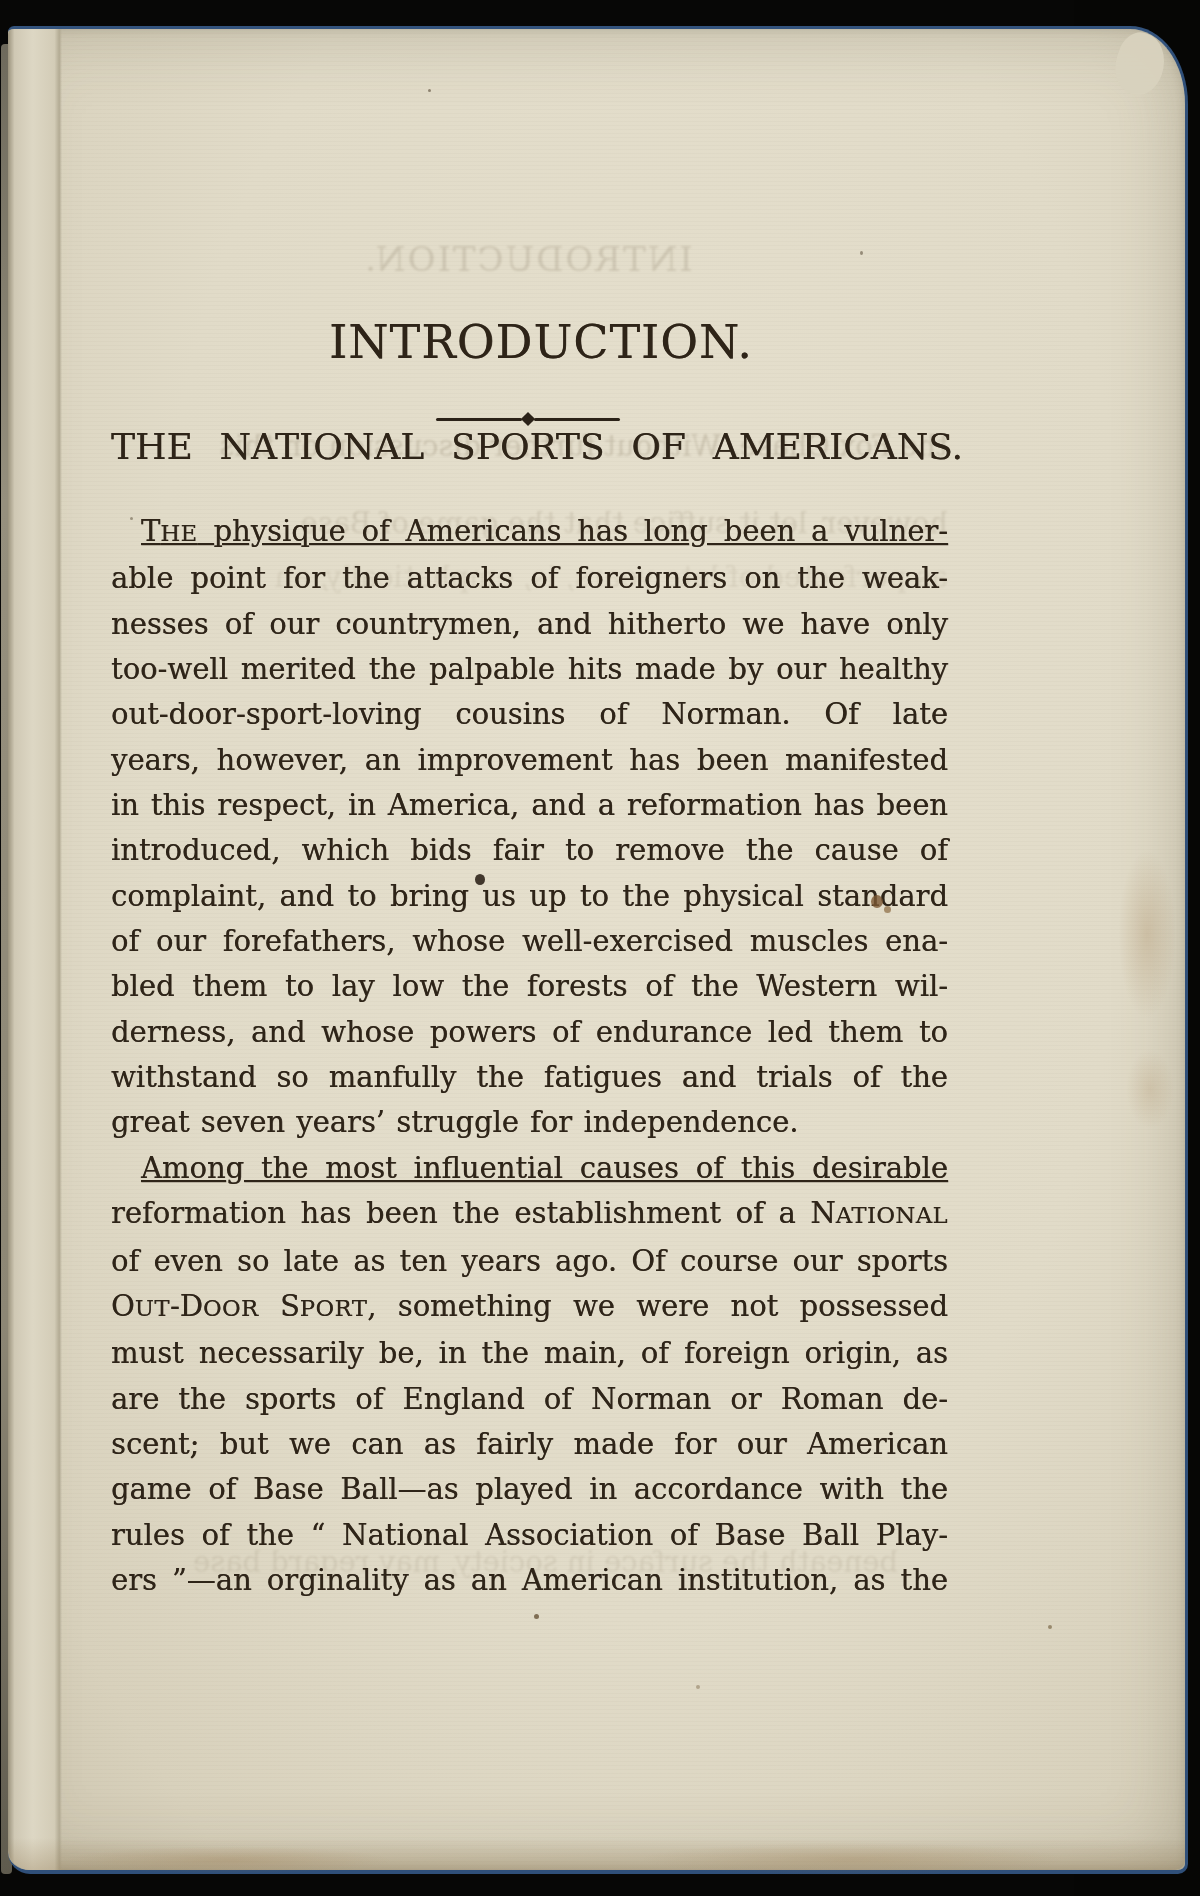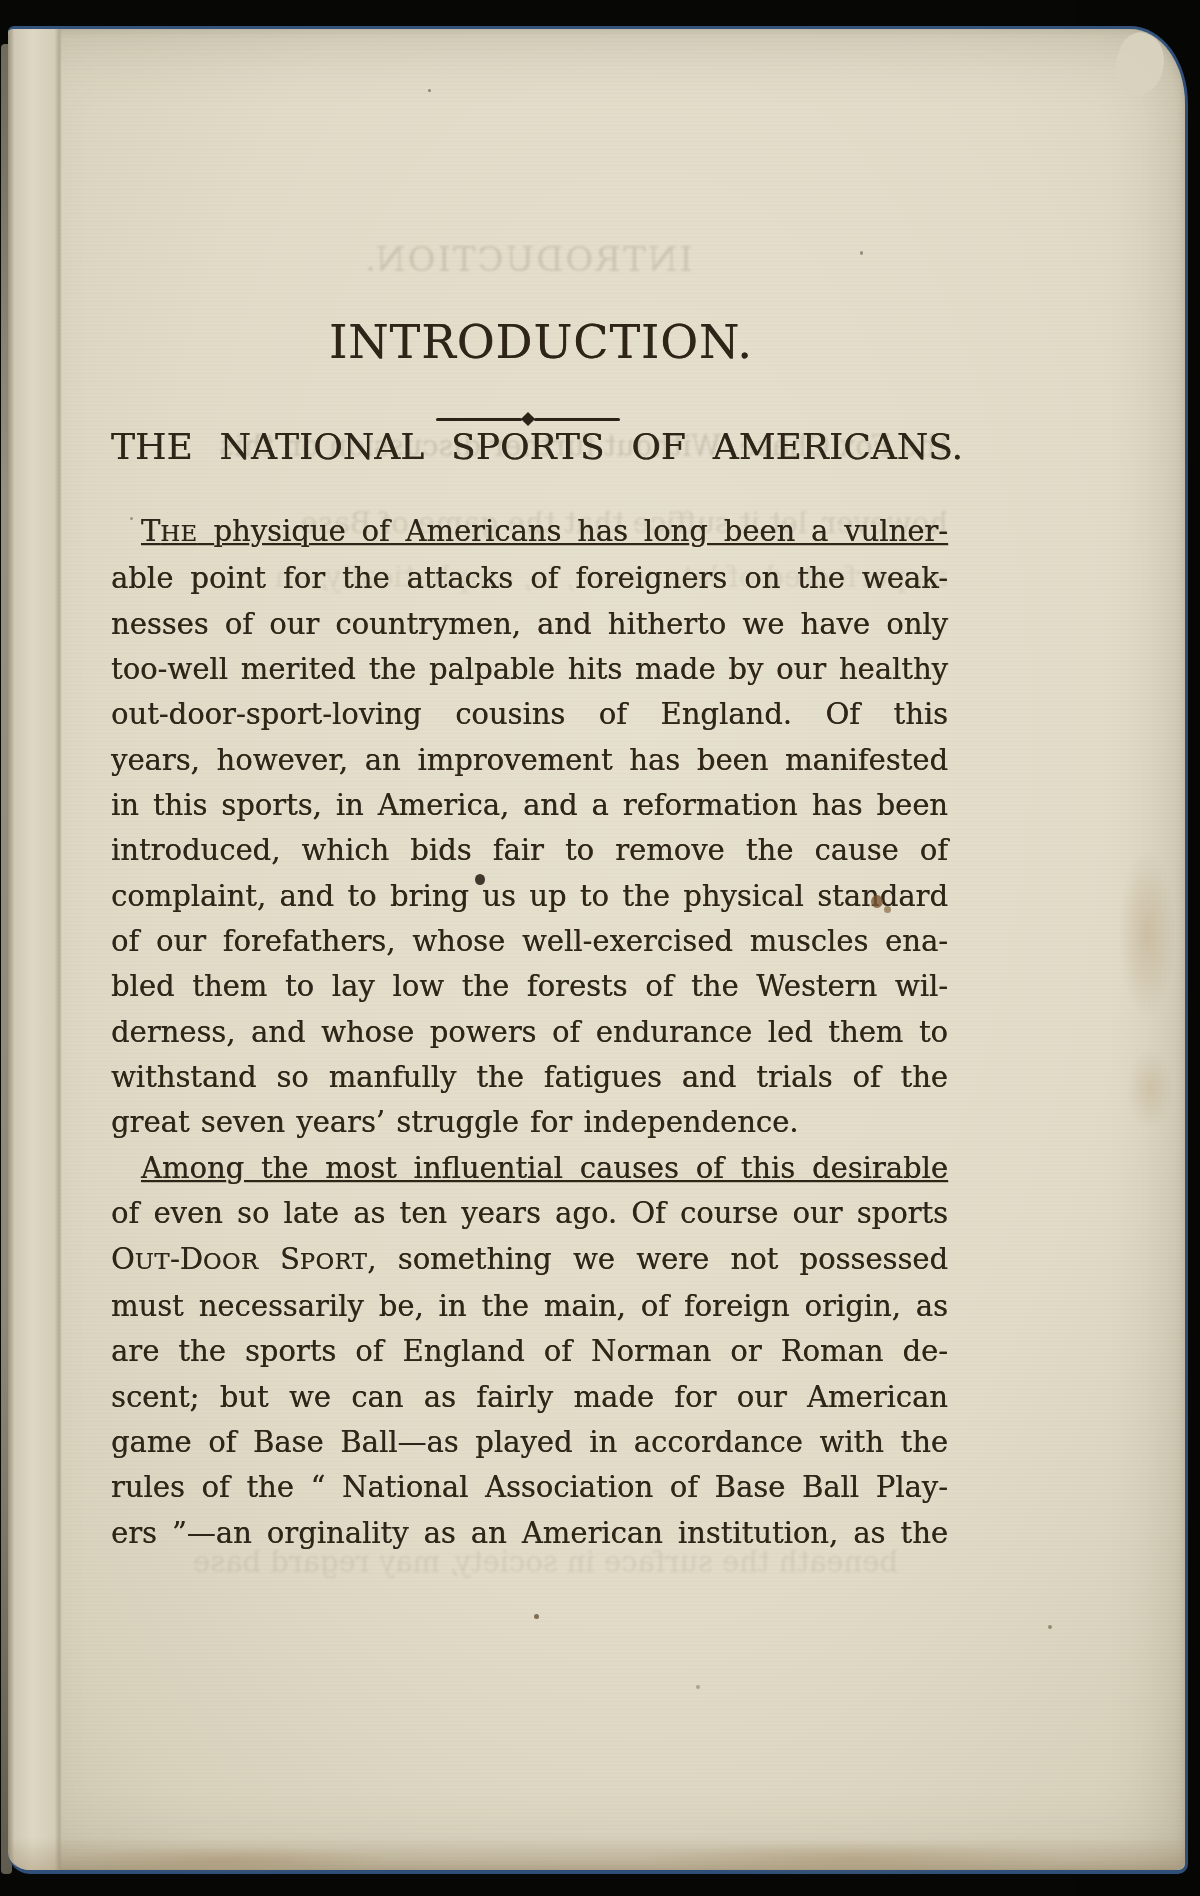--- a/index.html
+++ b/index.html
@@ -126,31 +126,32 @@
       <span class="seg"></span>
     </div>
 
     <div class="heading txt">THE NATIONAL SPORTS OF AMERICANS.</div>
 
     <div class="body txt">
         <div class="line indent">T<span class="sc">HE</span> physique of Americans has long been a vulner-</div>
         <div class="line">able point for the attacks of foreigners on the weak-</div>
         <div class="line">nesses of our countrymen, and hitherto we have only</div>
         <div class="line">too-well merited the palpable hits made by our healthy</div>
-        <div class="line">out-door-sport-loving cousins of England.  Of this</div>
+        <div class="line">out-door-sport-loving cousins of Norman.  Of late</div>
         <div class="line">years, however, an improvement has been manifested</div>
-        <div class="line">in this sports, in America, and a reformation has been</div>
+        <div class="line">in this respect, in America, and a reformation has been</div>
         <div class="line">introduced, which bids fair to remove the cause of</div>
         <div class="line">complaint, and to bring us up to the physical standard</div>
         <div class="line">of our forefathers, whose well-exercised muscles ena-</div>
         <div class="line">bled them to lay low the forests of the Western wil-</div>
         <div class="line">derness, and whose powers of endurance led them to</div>
         <div class="line">withstand so manfully the fatigues and trials of the</div>
         <div class="line para-end">great seven years’ struggle for independence.</div>
         <div class="line indent">Among the most influential causes of this desirable</div>
+        <div class="line">reformation has been the establishment of a N<span class="sc">ATIONAL</span></div>
         <div class="line">of even so late as ten years ago.  Of course our sports</div>
         <div class="line">O<span class="sc">UT</span>-D<span class="sc">OOR</span> S<span class="sc">PORT</span>, something we were not possessed</div>
         <div class="line">must necessarily be, in the main, of foreign origin, as</div>
         <div class="line">are the sports of England of Norman or Roman de-</div>
         <div class="line">scent; but we can as fairly made for our American</div>
         <div class="line">game of Base Ball—as played in accordance with the</div>
         <div class="line">rules of the “ National Association of Base Ball Play-</div>
         <div class="line">ers ”—an orginality as an American institution, as the</div>
       </div>
 

